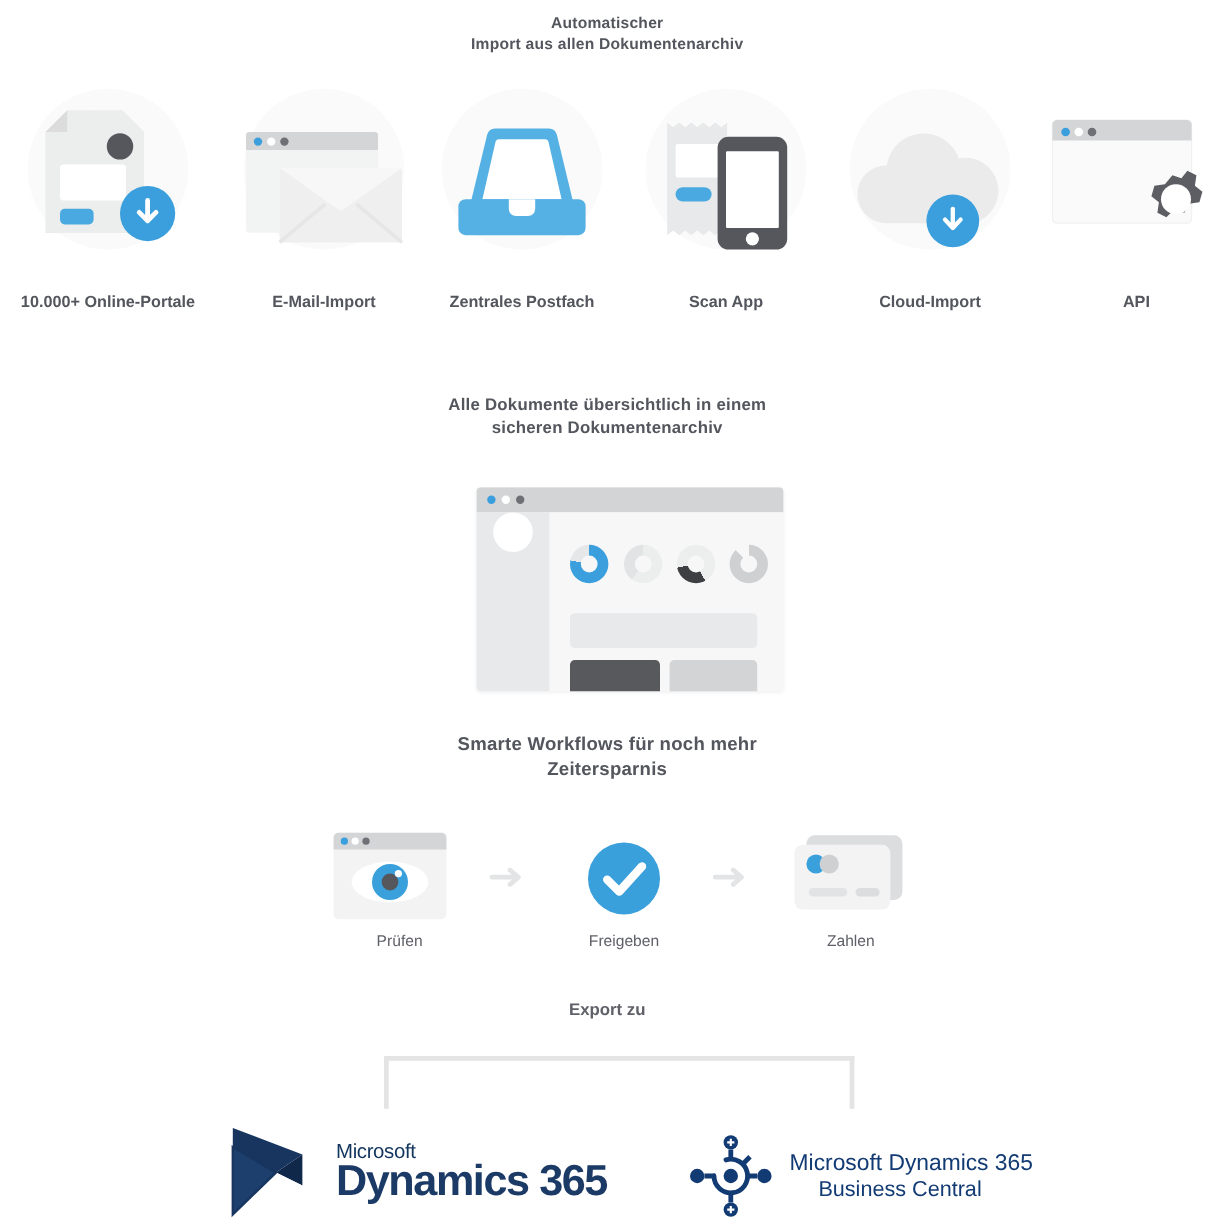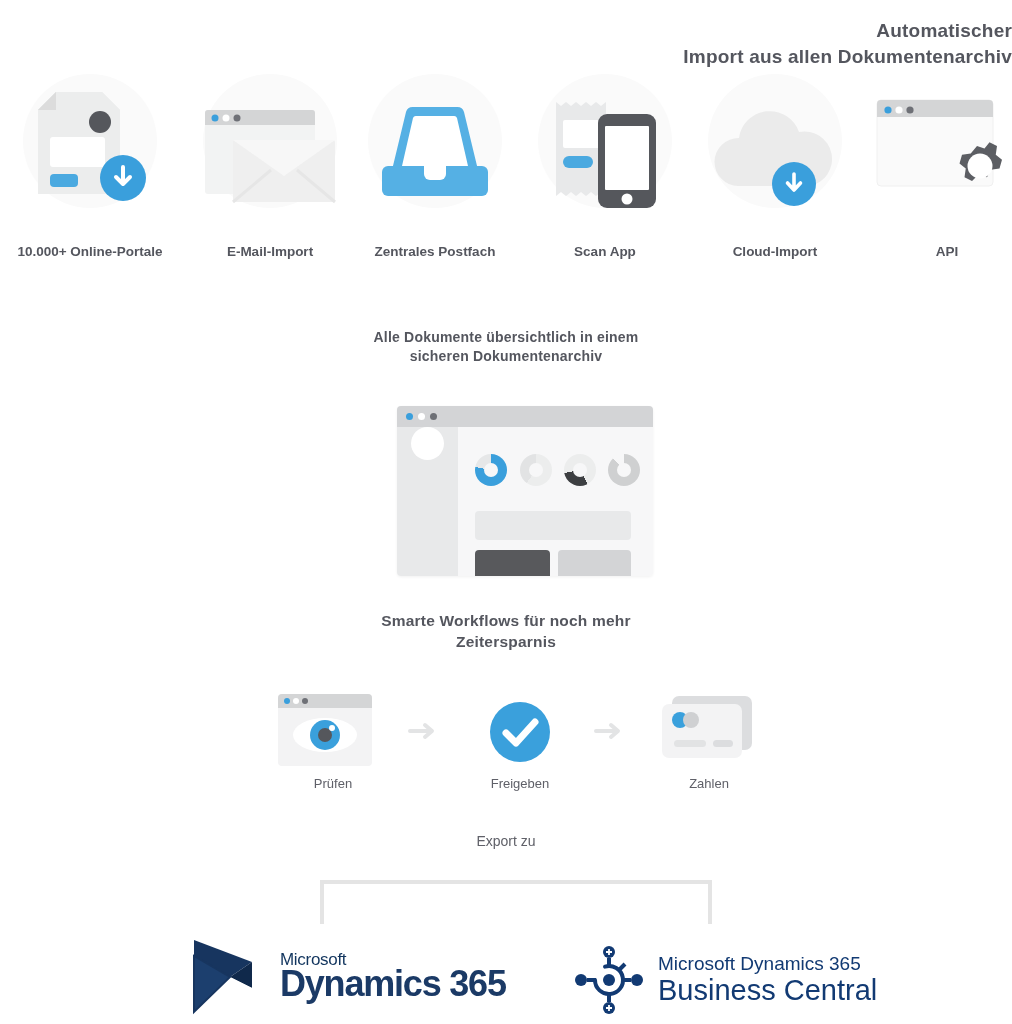--- a/index.html
+++ b/index.html
@@ -14,26 +14,26 @@
   
   .section-title {
     position: absolute;
     width: 100%;
     text-align: center;
     font-weight: bold;
     color: #54565e;
     letter-spacing: .2px;
     line-height: 1.35;
   }
-  #title-import { top: 18px; font-size: 19px; text-align: right; }
+  #title-import { top: 10px; font-size: 13px; }
   #title-archive { top: 328px; font-size: 14px; }
   #title-workflow { top: 611px; font-size: 15.5px; }
   #title-export {
     position: absolute; top: 833px; width: 100%;
-    text-align: center; font-size: 14px; color: #5f6068; font-weight: normal;
+    text-align: center; font-size: 14px; color: #5f6068; font-weight: bold;
   }
 
   
   .sources { position: absolute; top: 74px; left: 0; width: 1012px; height: 190px; }
   .source {
     position: absolute; top: 0; width: 170px; height: 190px;
   }
   .source .disc {
     position: absolute; left: 50%; top: 0; transform: translateX(-50%);
     width: 134px; height: 134px; border-radius: 50%;
@@ -102,21 +102,21 @@
 
   
   .logos { position: absolute; left: 0; top: 936px; width: 906px; height: 88px; }
   .logo-d365 { position: absolute; left: 190px; top: 0; height: 80px; display: flex; align-items: center; gap: 14px; }
   .logo-bc   { position: absolute; left: 572px; top: 4px; height: 80px; display: flex; align-items: center; gap: 12px; }
   .d365-text { line-height: 1; }
   .d365-ms  { font-size: 17px; color: #12355e; letter-spacing: -.3px; font-weight: normal; }
   .d365-dyn { font-size: 36px; color: #1b3a66; letter-spacing: -1.2px; font-weight: bold; margin-top: -2px; }
   .bc-text { line-height: 1.12; }
   .bc-l1 { font-size: 19px; color: #123a73; }
-  .bc-l2 { font-size: 29px; color: #123a73; }
+  .bc-l2 { font-size: 18px; color: #123a73; margin-left: 24px; }
 </style>
 </head>
 <body>
 
 <div class="page">
 
   <div class="section-title" id="title-import">
     <div>Automatischer</div>
     <div>Import aus allen Dokumentenarchiv</div>
   </div>

